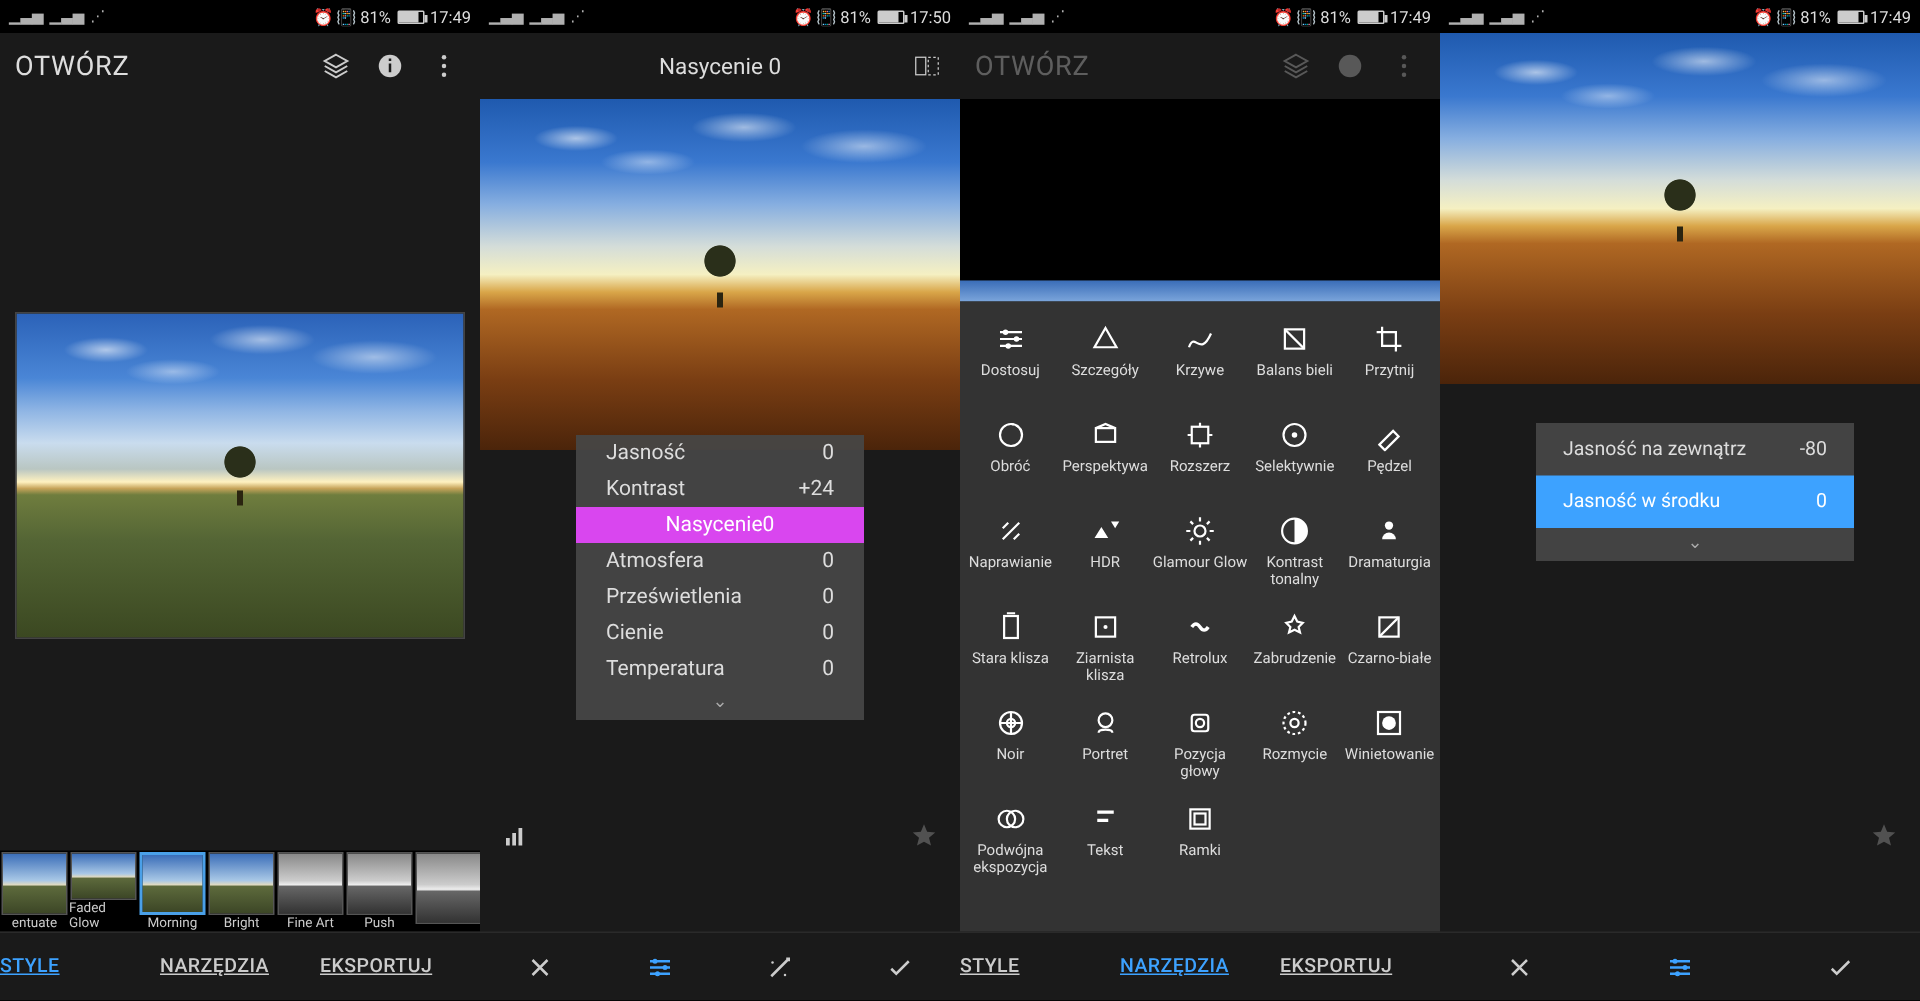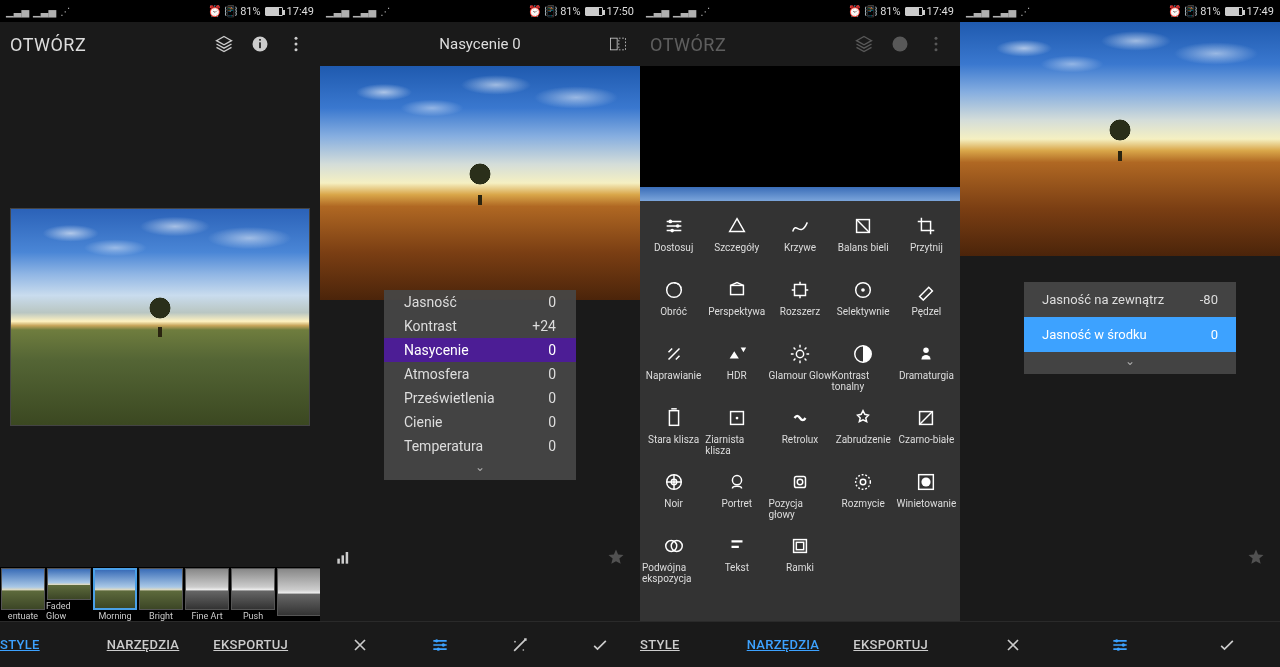--- a/index.html
+++ b/index.html
@@ -140,21 +140,21 @@
     top: 224px;
     background: rgba(70,70,70,.92);
     display: flex; flex-direction: column;
     font-size: 14px;
   }
   .slider-row {
     display: flex; justify-content: space-between;
     padding: 4px 20px;
     color: #ddd;
   }
-  .slider-row.sel { background: #4c1d95; color: #fff; }
+  .slider-row.sel { background: #d946ef; color: #fff; justify-content: center; }
   .slider-panel .chev { text-align: center; color: #aaa; padding: 2px 0 6px; font-size: 12px; }
   
   .edbar {
     height: 46px; display: flex; align-items: center; justify-content: space-around;
     border-top: 1px solid #2a2a2a;
   }
   .histo { position: absolute; bottom: 50px; left: 10px; }
   .star  { position: absolute; bottom: 50px; right: 10px; opacity: .5; }
   
   .tools-scroll {
@@ -163,21 +163,21 @@
     overflow: hidden;
   }
   .tools-grid {
     display: grid;
     grid-template-columns: repeat(5, 1fr);
     gap: 6px 0;
     padding: 14px 2px 6px;
   }
   .tool {
     display: flex; flex-direction: column; align-items: center;
-    font-size: 10px; color: #ddd; 
+    font-size: 10px; color: #ddd; text-align: center;
     min-height: 58px;
   }
   .tool svg { width: 22px; height: 22px; fill: none; stroke: #fff; stroke-width: 1.6; margin-bottom: 5px; }
   .tool .fillw { fill: #fff; stroke: none; }
   .peek {
     height: 14px;
     background: linear-gradient(to bottom,#3a6db8,#7ba5db);
   }
   
   .mini-panel {

